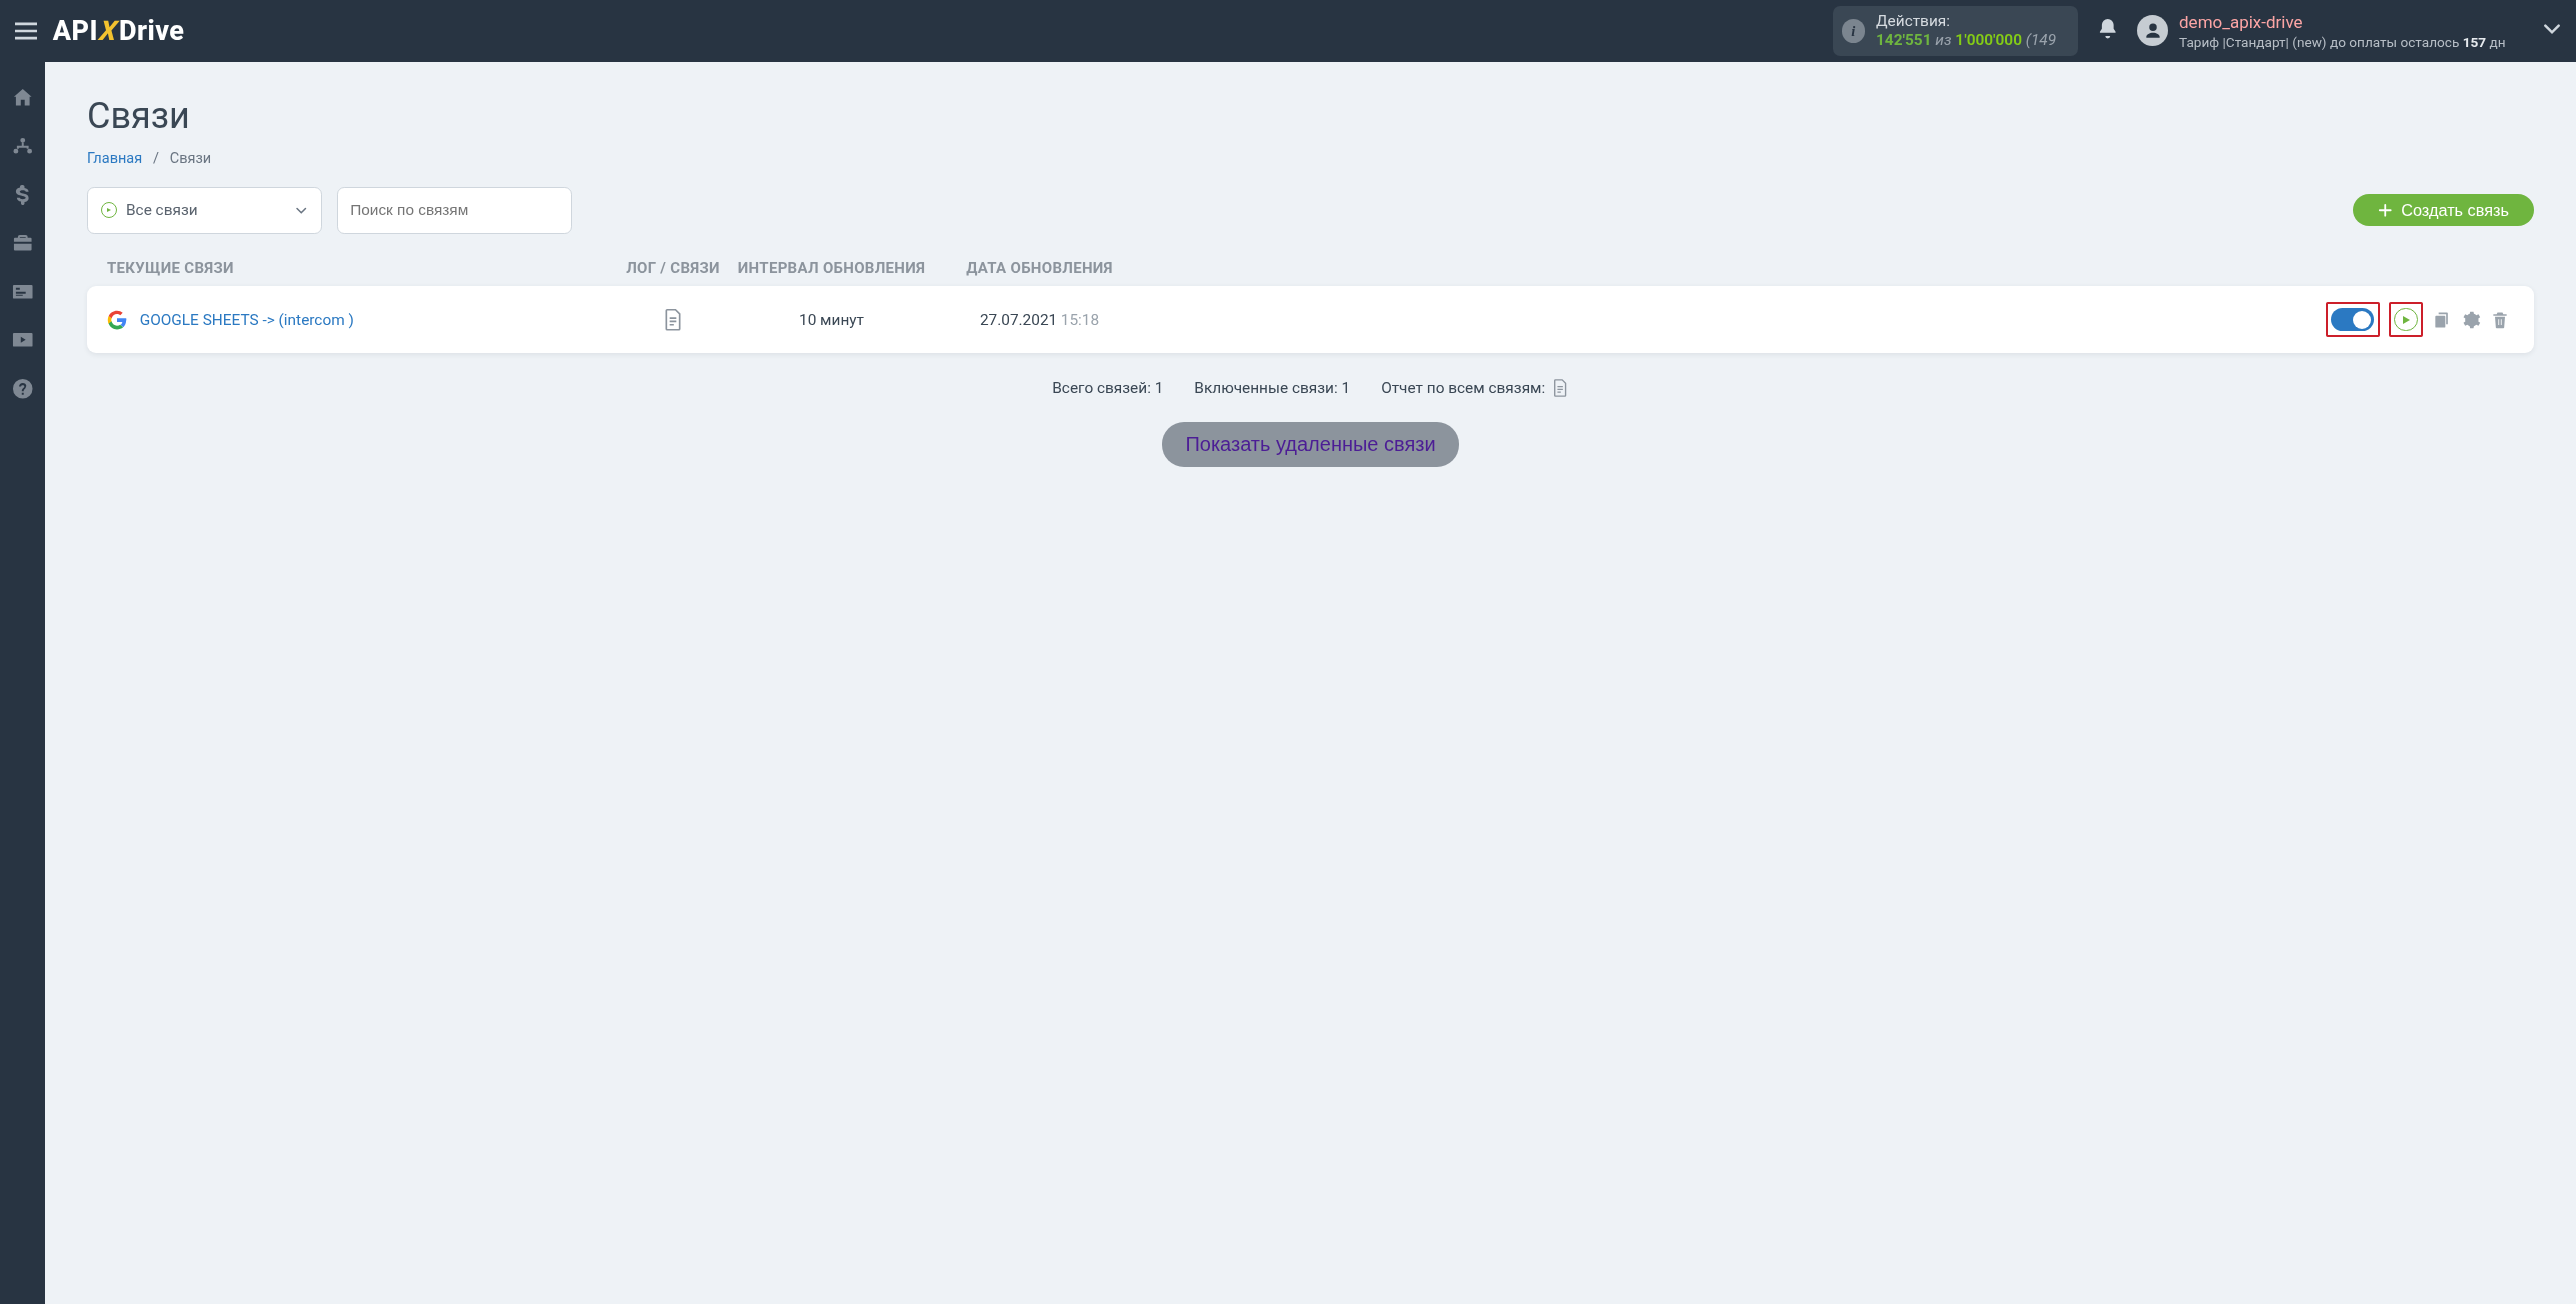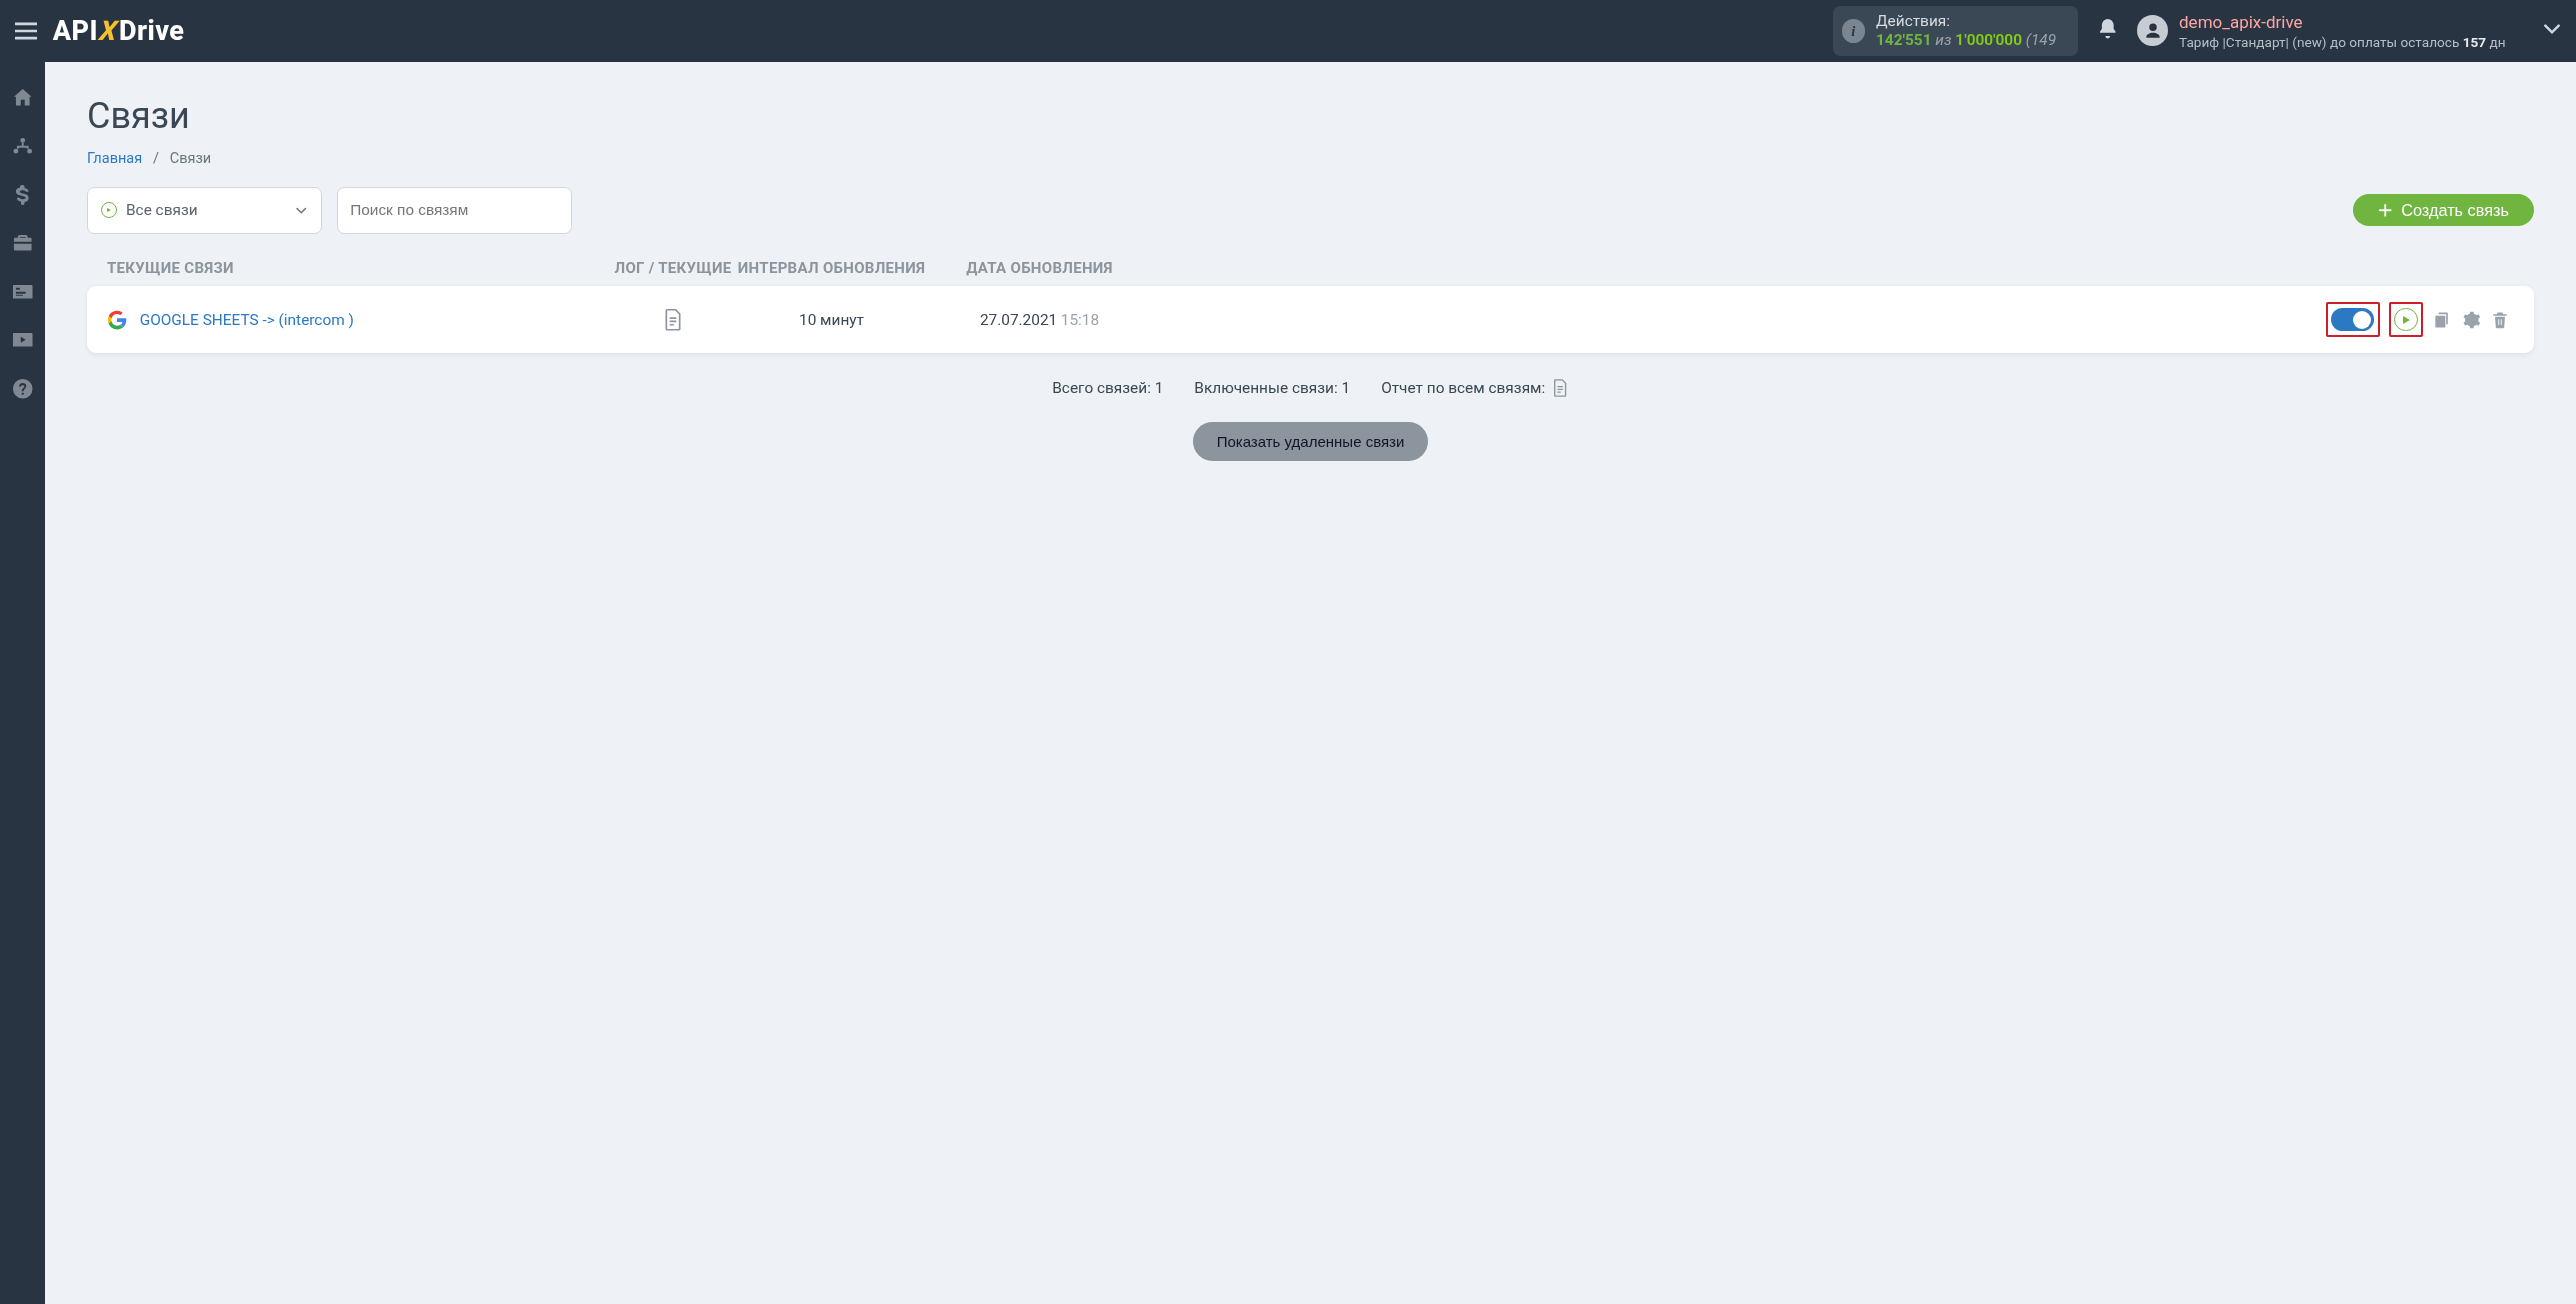--- a/index.html
+++ b/index.html
@@ -77,21 +77,21 @@
 .highlight-box { border: 2.7px solid #cc1f2a; padding: 3.6px; border-radius: 1.8px; display: inline-flex; }
 
 .action-ico { color: #9aa3ac; cursor: pointer; display: inline-flex; }
 .action-ico svg { width: 20px; height: 20px; }
 
 .play-circle { width: 23.5px; height: 23.5px; border: 1.8px solid #6fb53f; border-radius: 50%; display: flex; align-items: center; justify-content: center; cursor: pointer; }
 .play-circle .tri { width: 0; height: 0; border-left: 7.2px solid #6fb53f; border-top: 4.5px solid transparent; border-bottom: 4.5px solid transparent; margin-left: 1.8px; }
 
 .footer-stats { display: flex; justify-content: center; align-items: center; gap: 31px; margin-top: 25px; color: #3a4754; font-size: 15.4px; }
 .footer-stats .stat-doc { display: inline-flex; align-items: center; gap: 7.2px; color: #8c949d; }
-.show-deleted { display: block; margin: 23.5px auto 0; background: #8c949d; color: #0f172a; border: none; border-radius: 22px; padding: 11px 23.5px; font-size: 15px; cursor: pointer; }
+.show-deleted { display: block; margin: 23.5px auto 0; background: #8c949d; color: #4c1d95; border: none; border-radius: 22px; padding: 11px 23.5px; font-size: 20px; cursor: pointer; }
 
 .chev-down { width: 14.5px; height: 14.5px; }
 .play-green-small { width: 16.3px; height: 16.3px; border: 1.8px solid #6fb53f; border-radius: 50%; display: inline-flex; align-items: center; justify-content: center; }
 .play-green-small .t { width:0; height:0; border-left:4.5px solid #6fb53f; border-top:2.7px solid transparent; border-bottom:2.7px solid transparent; margin-left:0.9px; }
 .folder-icon { width: 18px; height: 14.5px; }
 </style>
 </head>
 <body>
 
 <div class="app">
@@ -214,21 +214,21 @@
       <button class="create-btn">
         <svg width="14.5" height="14.5" viewBox="0 0 24 24">
             <path d="M12 3v18M3 12h18" stroke="#fff" stroke-width="3" stroke-linecap="round"></path>
           </svg>
         <span>Создать связь</span>
       </button>
     </div>
 
     <div class="thead-row">
       <div class="col-name">ТЕКУЩИЕ СВЯЗИ</div>
-      <div class="col-log">ЛОГ / ТЕКУЩИЕ</div>
+      <div class="col-log">ЛОГ / СВЯЗИ</div>
       <div class="col-interval">ИНТЕРВАЛ ОБНОВЛЕНИЯ</div>
       <div class="col-date">ДАТА ОБНОВЛЕНИЯ</div>
     </div>
 
     <div class="row-card">
       <div class="row-name">
         <svg class="google-icon" viewBox="0 0 48 48">
           <path fill="#EA4335" d="M24 9.5c3.7 0 6.4 1.6 7.9 3l5.8-5.7C34 3.3 29.5 1.5 24 1.5 14.9 1.5 7.1 7 4 14.8l6.9 5.3C12.5 14 17.7 9.5 24 9.5z"></path>
           <path fill="#4285F4" d="M46.5 24.5c0-1.6-.1-3.1-.4-4.5H24v8.5h12.7c-.5 3-2.2 5.5-4.7 7.1l7.2 5.6c4.2-3.9 6.8-9.7 6.8-16.7z"></path>
           <path fill="#FBBC05" d="M10.9 28.1a14.6 14.6 0 0 1 0-8.2l-6.9-5.3a22.5 22.5 0 0 0 0 18.8l6.9-5.3z"></path>

